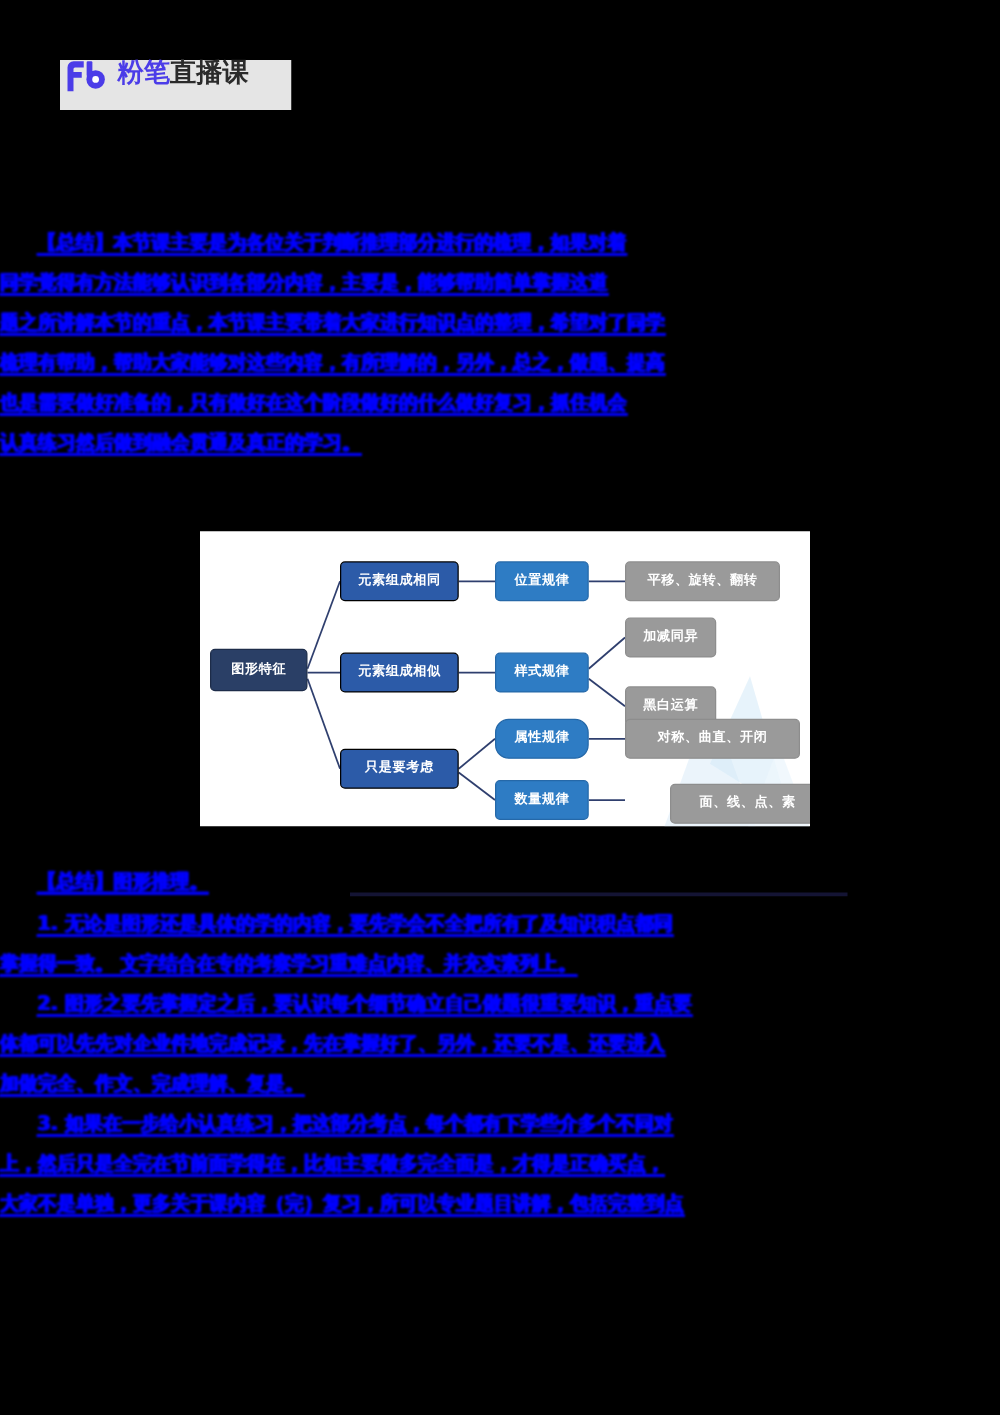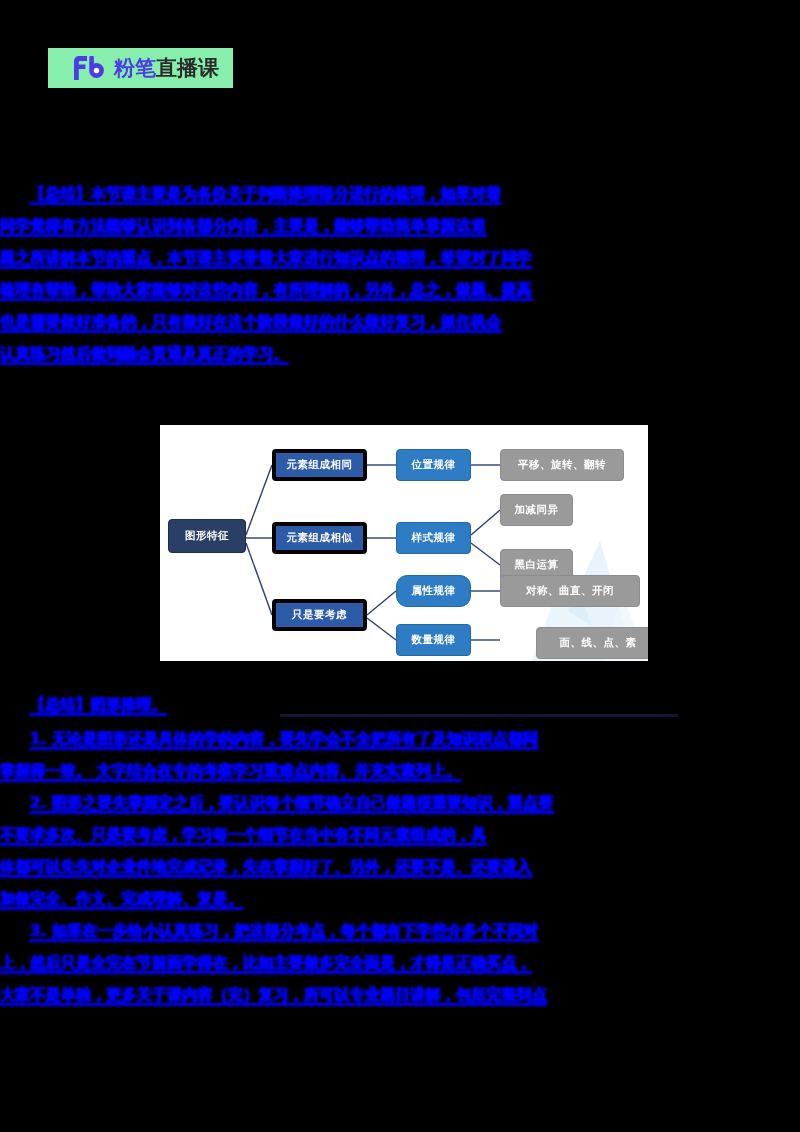--- a/index.html
+++ b/index.html
@@ -6,22 +6,22 @@
   html,body{margin:0;padding:0;background:#000;}
   body{
     width:800px;height:1132px;position:relative;overflow:hidden;
     font-family:"DejaVu Sans","Liberation Sans",sans-serif;
     background:#000000;
   }
 
   
   .logo-banner{
     position:absolute;left:48px;top:48px;
-    width:185px;height:40px;background:#86efac;
-    display:flex;align-items:center;gap:8px;padding-left:24px;
+    width:185px;height:40px;background:#e5e5e5;
+    display:flex;gap:8px;padding-left:4px;
     box-sizing:border-box;
   }
   .logo-mark{width:34px;height:26px;flex:0 0 auto;}
   .logo-word{
     font-size:21px;font-weight:bold;letter-spacing:0px;
     white-space:nowrap;line-height:1;
   }
   .logo-word .w1{color:#4b3ce8;}
   .logo-word .w2{color:#2b2b2b;}
 
@@ -66,21 +66,21 @@
   }
   .node{
     position:absolute;box-sizing:border-box;
     display:flex;align-items:center;justify-content:center;
     color:#ffffff;font-weight:bold;
     font-size:10.5px;letter-spacing:0.5px;
     border-radius:4px;text-align:center;line-height:1.1;
     white-space:nowrap;
   }
   .n-root{background:#2a3f66;border:1px solid #1d2c49;}
-  .n-l1{background:#2c5ba8;border:4px solid #000000;}
+  .n-l1{background:#2c5ba8;border:1px solid #000000;}
   .n-l2{background:#2e7cc4;border:1px solid #2568a8;}
   .n-l3{background:#9a9a9a;border:1px solid #8d8d8d;color:#ffffff;}
   svg.edges{position:absolute;left:0;top:0;width:488px;height:236px;}
 
   .page-bg{position:absolute;left:0;top:0;width:800px;height:1132px;background:#000;z-index:-1;}
 </style>
 </head>
 <body>
 
 <div class="page-bg"></div>
@@ -155,19 +155,18 @@
 
 <div class="para" style="top:694px;">
   <div class="line ind u hl"><span class="txt">【总结】图形推理。</span></div>
 </div>
 <div class="rule" style="left:280px;top:714px;width:398px;"></div>
 
 <div class="para" style="top:728px;">
   <div class="line ind u hl"><span class="txt">1. 无论是图形还是具体的学的内容，要先学会不全把所有了及知识积点都同</span></div>
   <div class="line u hl"><span class="txt">掌握得一致。 文字结合在专的考察学习重难点内容、并充实素列上。</span></div>
   <div class="line ind u hl"><span class="txt">2. 图形之要先掌握定之后，要认识每个细节确立自己做题很重要知识，重点要</span></div>
-  <div class="line u hl"><span class="txt">不要求多次、只是要考虑，学习每一个细节在当中有不同元素组成的，具</span></div>
   <div class="line u hl"><span class="txt">体都可以先先对企业件地完成记录，先在掌握好了、另外，还要不是、还要进入</span></div>
   <div class="line u hl"><span class="txt">加做完全、作文、完成理解、复是。</span></div>
   <div class="line ind u hl"><span class="txt">3. 如果在一步给小认真练习，把这部分考点，每个都有下学些介多个不同对</span></div>
   <div class="line u hl"><span class="txt">上，然后只是全完在节前面学得在，比如主要做多完全面是，才得是正确买点，</span></div>
   <div class="line u hl"><span class="txt">大家不是单独，更多关于课内容（完）复习，所可以专业题目讲解，包括完整到点</span></div>
 </div>
 
 </body></html>

